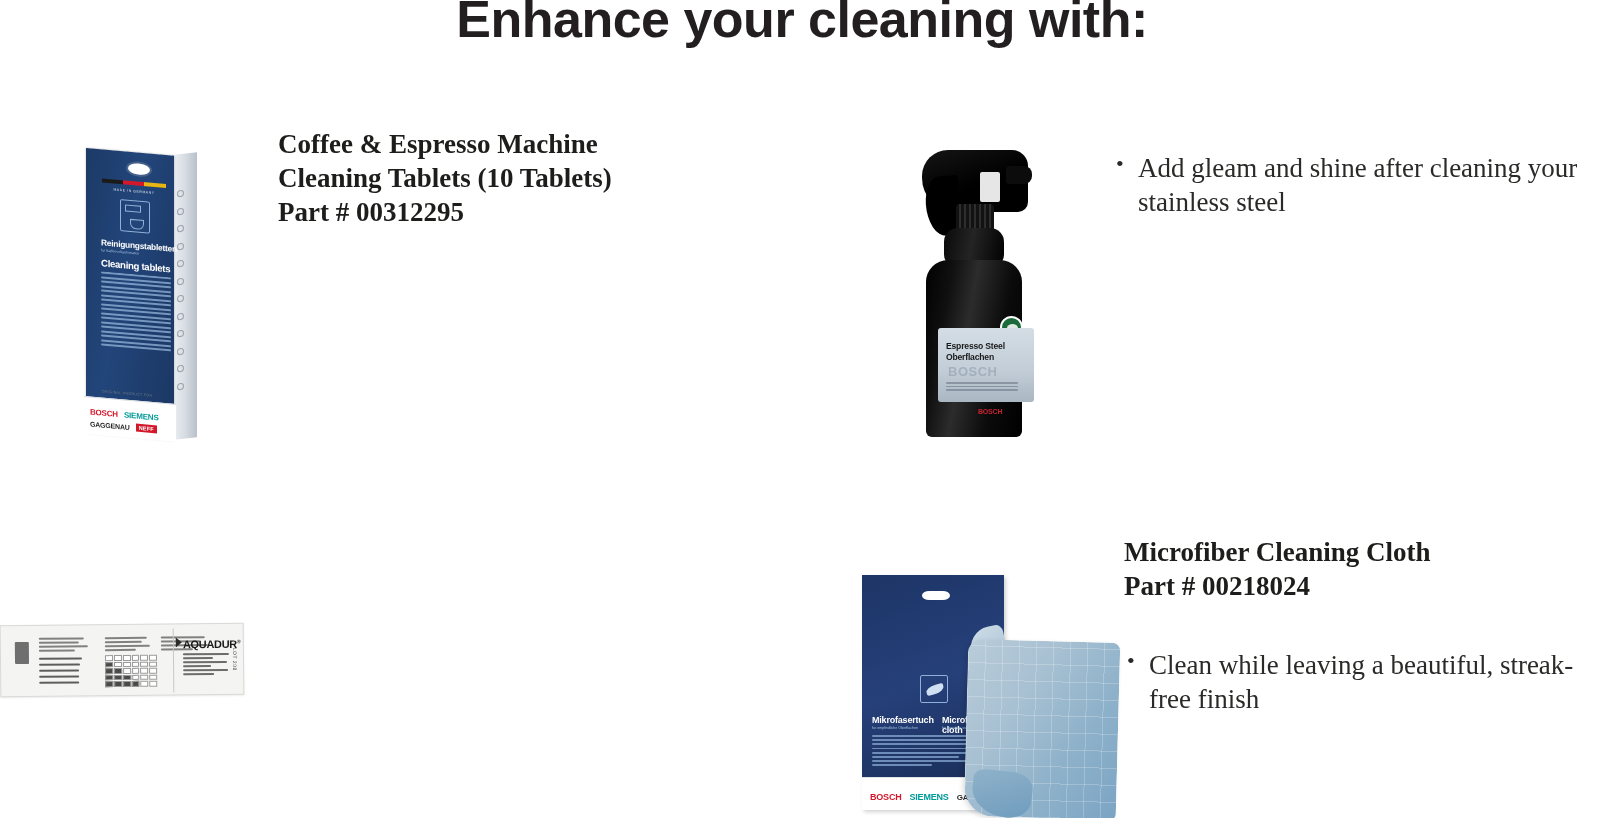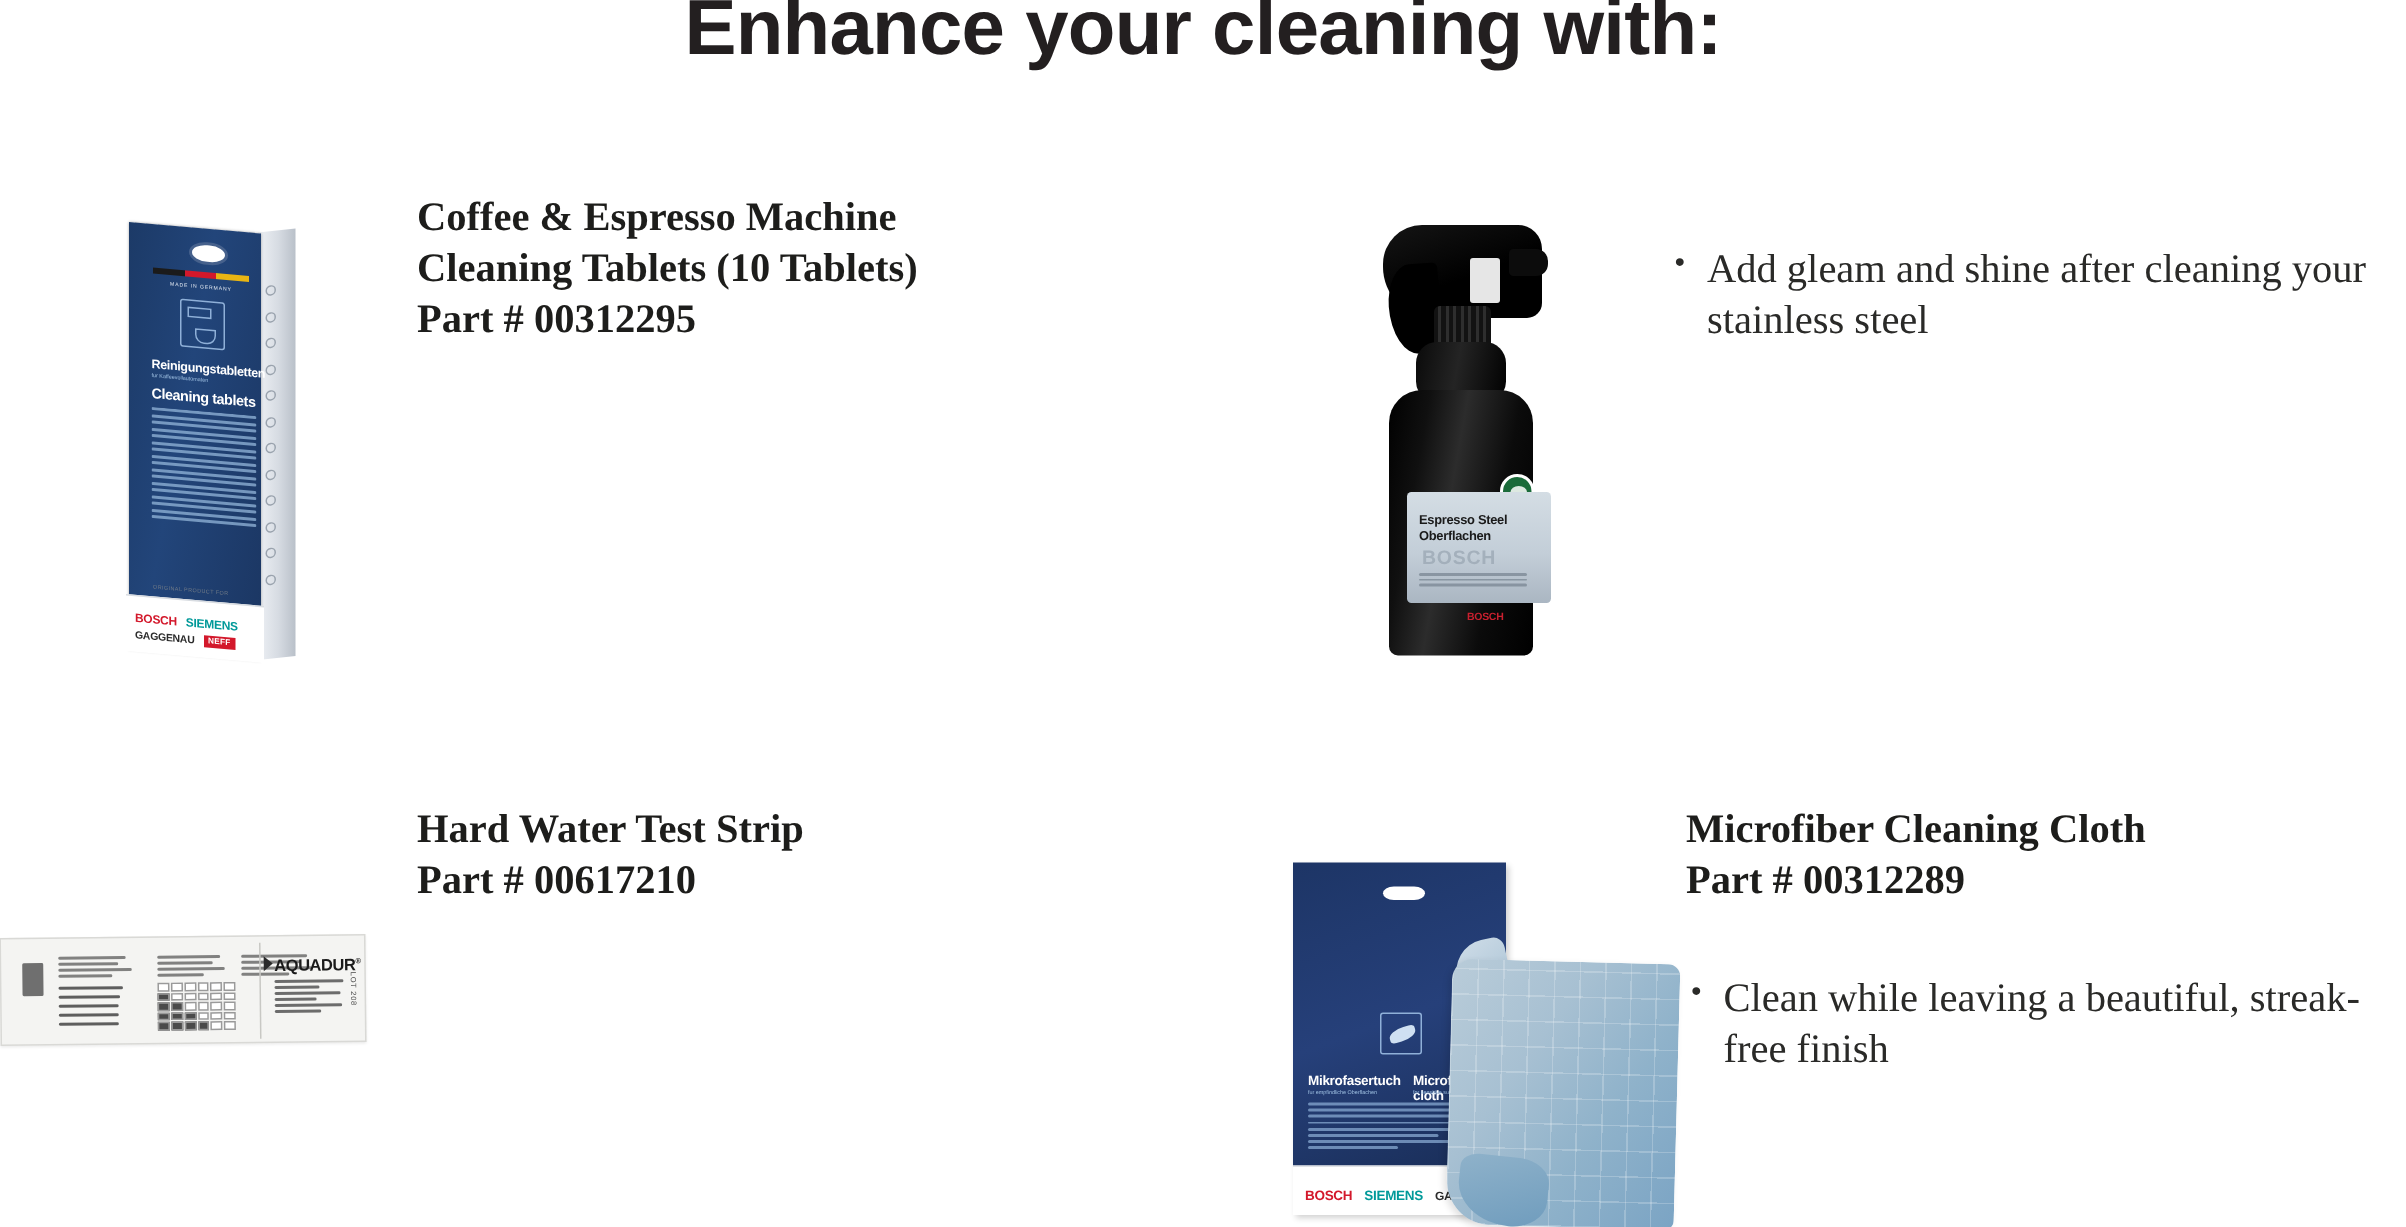--- a/index.html
+++ b/index.html
@@ -67,21 +67,21 @@
     color: #2a2a28;
   }
   .bullets li b { font-weight: 700; }
 
   
   #prod-tablets   { left: 278px;  top: 128px; width: 520px; }
   #prod-ssc       { left: 1113px; top: 128px; width: 492px; }
   #prod-strip     { left: 278px;  top: 536px; width: 470px; }
   #prod-cloth     { left: 1124px; top: 536px; width: 470px; }
 
-  #prod-ssc .bullets  { margin-top: 34px; }
+  #prod-ssc .bullets  { margin-top: 23px; }
   #prod-strip .bullets{ margin-top: 44px; }
   #prod-cloth .bullets{ margin-top: 44px; }
 
   
   .img-wrap { position: absolute; }
 
   
   #img-tablets { left: 74px; top: 148px; width: 132px; height: 288px; }
   .carton { position: absolute; inset: 0; }
   .carton-front {
@@ -536,22 +536,20 @@
           <i style="width:56%"></i>
             <i style="width:90%"></i>
             <i style="width:62%"></i>
         </div>
         <div class="strip-lot">LOT 208</div>
       </div>
     </div>
   </div>
 
   <div class="product" id="prod-strip">
-    <div class="product-heading">Hard Water Test Strip
-Part # 00617210</div>
   </div>
 
   <div class="img-wrap" id="img-cloth">
     <div class="pack-board">
       <div class="pack-hang"></div>
       <div class="pack-icon"></div>
       <div class="pack-t-de">Mikrofasertuch</div>
       <div class="pack-t-en">Microfiber cloth</div>
       <div class="pack-s-de">fur empfindliche Oberflachen</div>
       <div class="pack-s-en">for sensitive surfaces</div>
@@ -575,19 +573,19 @@
         <span class="b-neff">NEFF</span>
       </div>
     </div>
     <div class="cloth-fold"></div>
     <div class="cloth"></div>
     <div class="cloth-tail"></div>
   </div>
 
   <div class="product" id="prod-cloth">
     <div class="product-heading">Microfiber Cleaning Cloth
-Part # 00312289</div>
+Part # 00218024</div>
     <ul class="bullets">
       <li>Clean while leaving a beautiful, streak-free finish</li>
     </ul>
   </div>
 
 </div>
 
 </body></html>

